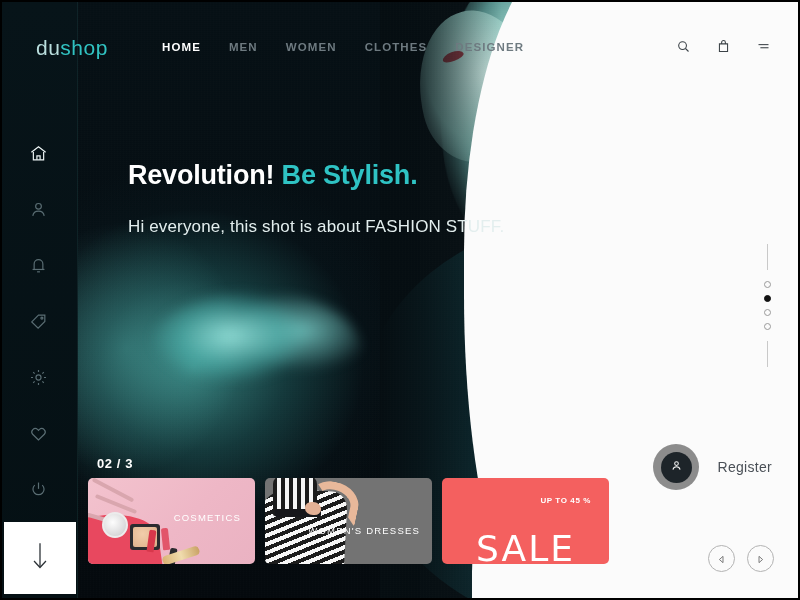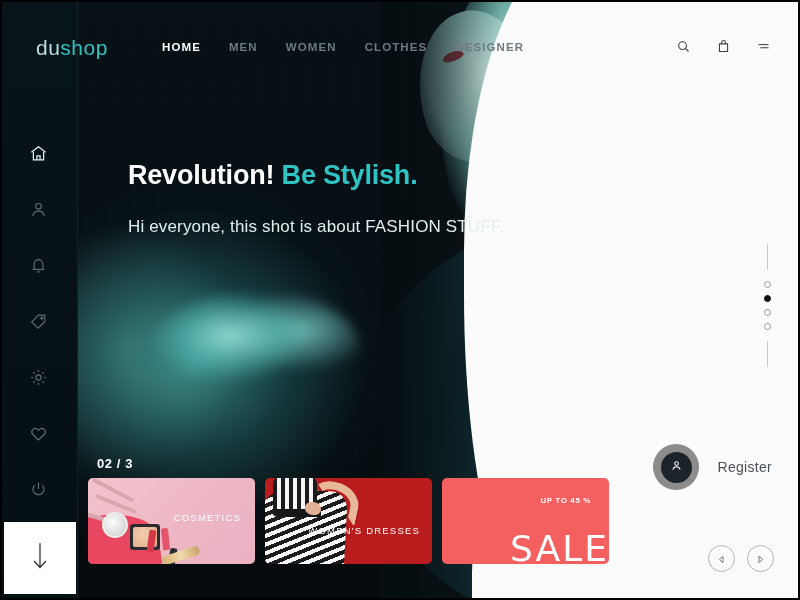--- a/index.html
+++ b/index.html
@@ -290,21 +290,21 @@
     border-radius: 2px 2px 1px 1px;
   }
   .cos-gold {
     position: absolute; left: 74px; bottom: 4px;
     width: 38px; height: 9px; border-radius: 4px;
     background: linear-gradient(90deg, #d9b273, #f0dcae, #c9a265);
     transform: rotate(-18deg);
   }
 
   
-  .card-dresses { background: #b91c1c; }
+  .card-dresses { background: #737373; }
   .card-dresses .clabel { right: 12px; top: 47px; }
   .dress-body {
     position: absolute; left: -6px; top: 12px;
     width: 86px; height: 112px;
     background:
       repeating-linear-gradient(155deg, #1c1c1c 0 4px, #f7f7f7 4px 8px);
     border-radius: 34% 18% 6% 10% / 22% 16% 10% 12%;
     transform: rotate(3deg);
   }
   .dress-top {
@@ -333,21 +333,21 @@
   }
 
   
   .card-sale { background: #f4605f; }
   .sale-upto {
     position: absolute; right: 18px; top: 18px;
     font-size: 8px; letter-spacing: .6px; color: #fff; font-weight: 700;
   }
   .sale-word {
     position: absolute; left: 0; right: 0; top: 50px;
-    text-align: right;
+    text-align: center;
     font-size: 36px; font-weight: 400;
     letter-spacing: 2px;
     color: #ffffff;
     font-family: "DejaVu Sans", sans-serif;
   }
 
   
   .dots {
     position: absolute; right: 29px; top: 240px;
     display: flex; flex-direction: column; align-items: center;

